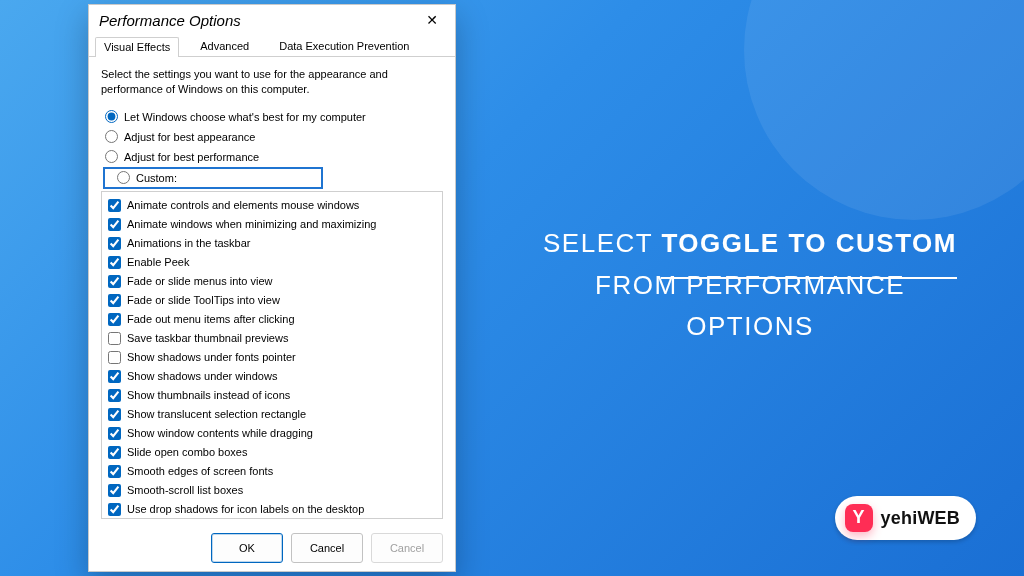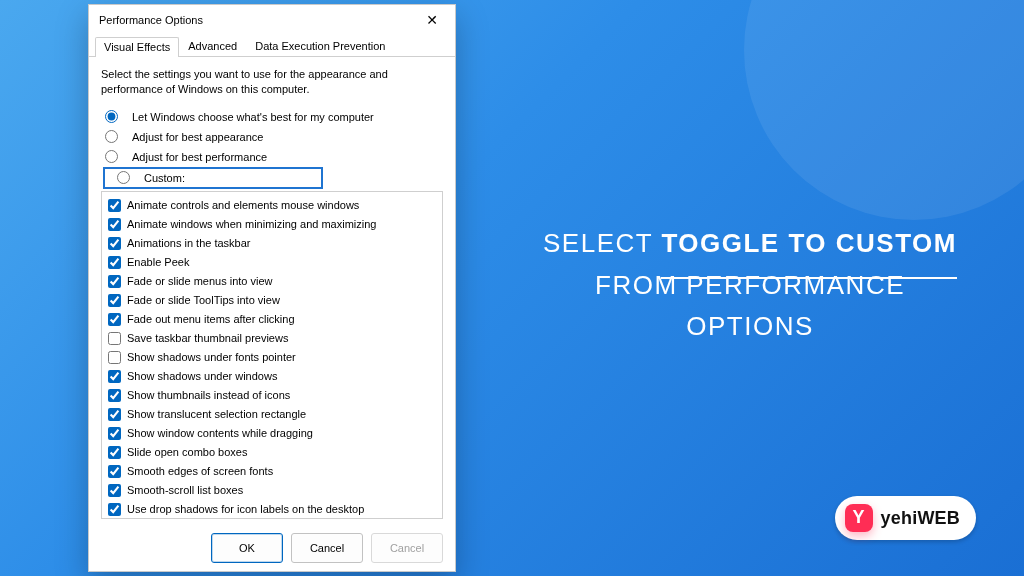--- a/index.html
+++ b/index.html
@@ -25,33 +25,33 @@
     border: 1px solid #c9c9c9;
     box-shadow: 0 12px 30px rgba(0,0,0,0.25);
     display: flex; flex-direction: column;
     font-size: 11px; color: #000;
   }
   .titlebar {
     height: 30px;
     display: flex; align-items: center; justify-content: space-between;
     padding: 0 8px 0 10px;
   }
-  .titlebar .title { font-size: 11px; }
+  .titlebar .title { font-size: 15px; font-style: italic; }
   .titlebar .close {
     width: 30px; height: 22px;
     display:flex; align-items:center; justify-content:center;
     font-size: 14px; line-height: 1;
     cursor: default;
   }
   .tabstrip {
     display: flex; align-items: flex-end;
     padding: 0 6px;
     height: 22px;
     border-bottom: 1px solid #cfcfcf;
-    gap: 0;
+    gap: 12px;
   }
   .tab {
     padding: 3px 8px 4px 8px;
     font-size: 11px;
     border: 1px solid transparent;
     border-bottom: none;
     position: relative;
   }
   .tab.active {
     border-color: #cfcfcf;
@@ -62,21 +62,21 @@
   }
   .panel {
     flex: 1;
     padding: 10px 12px 6px 12px;
     display: flex; flex-direction: column;
     overflow: hidden;
   }
   .instruction { font-size: 11px; line-height: 1.35; margin-bottom: 10px; padding-right: 10px; }
   .radios { margin-left: 2px; }
   .radio-row {
-    display: flex; align-items: center; gap: 14px;
+    display: flex; align-items: center; gap: 6px;
     height: 20px;
     padding-left: 2px;
   }
   .radio-row input[type=radio] { accent-color: #0067c0; width: 13px; height: 13px; }
   .radio-row label { font-size: 11px; }
   .radio-row.highlight {
     border: 2px solid #1f74d1;
     padding-left: 12px;
     margin-left: 0;
     margin-right: 120px;

